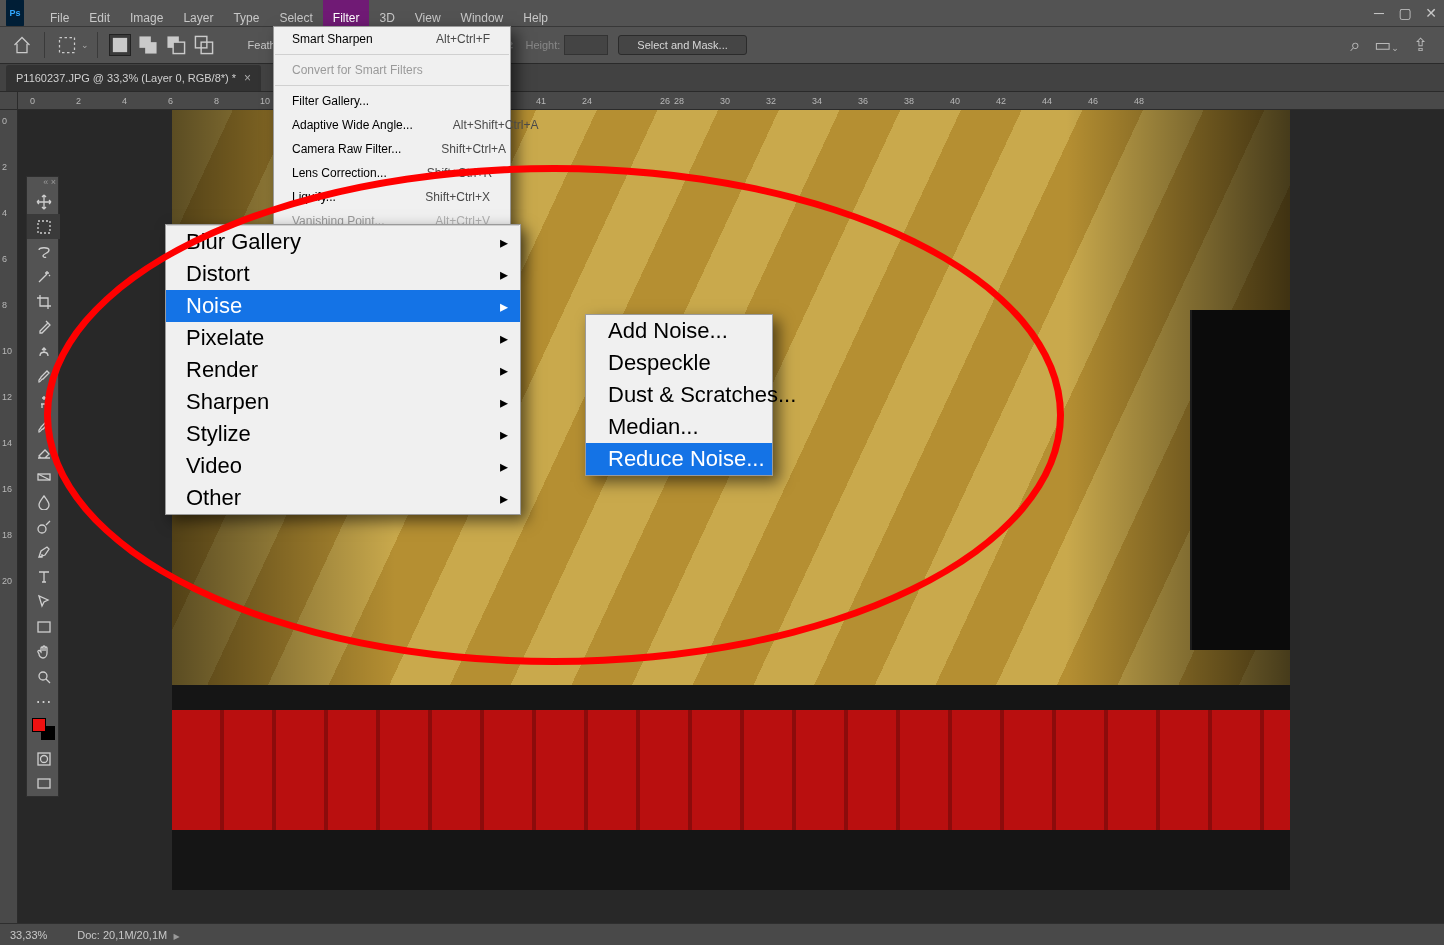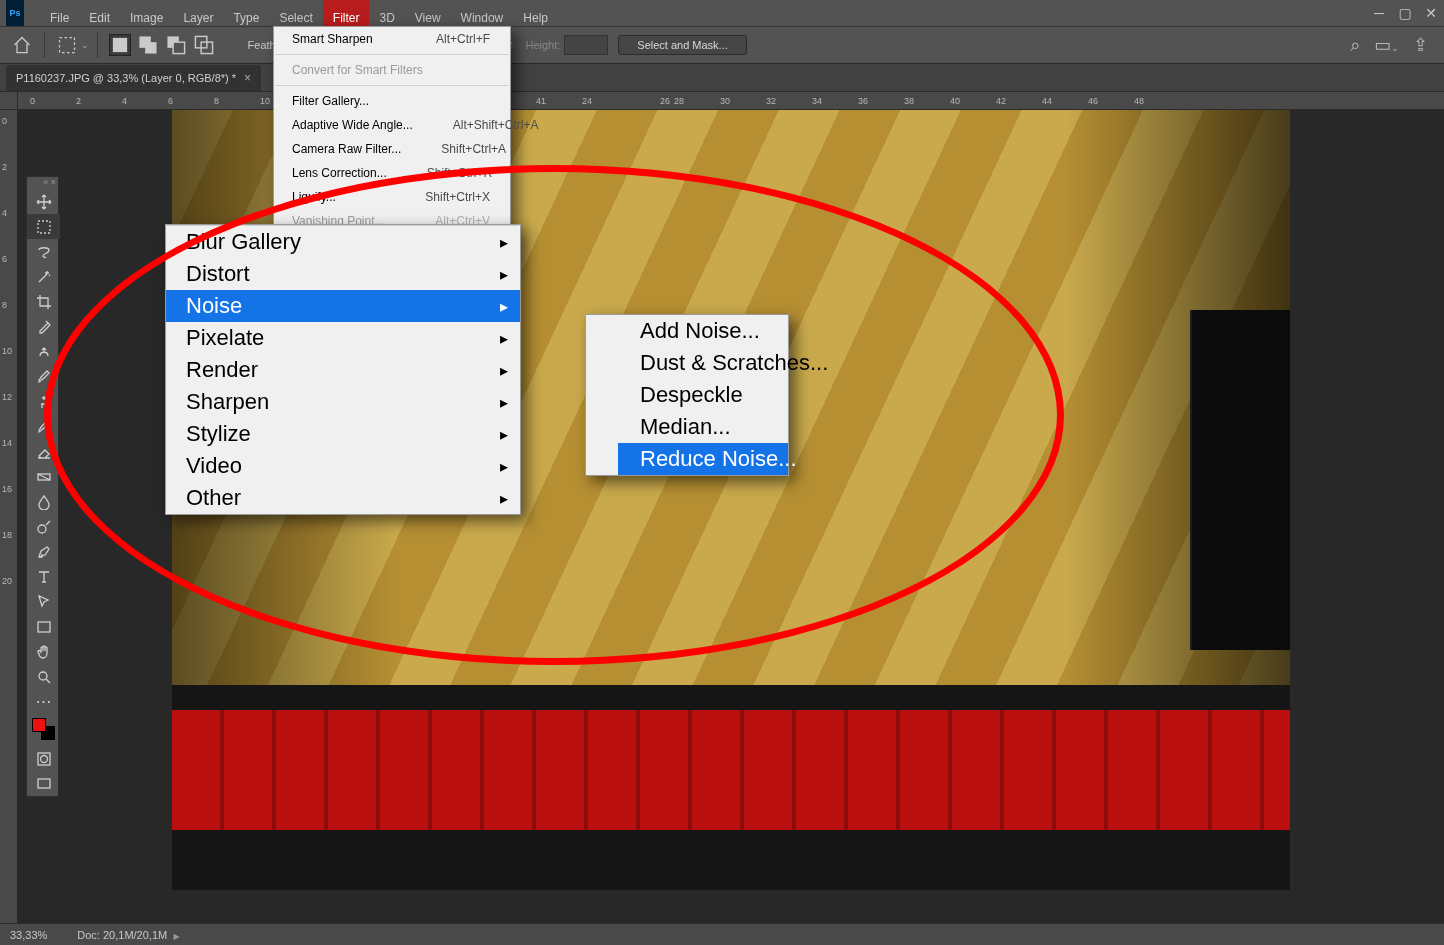--- a/index.html
+++ b/index.html
@@ -2,21 +2,21 @@
 <html><head>
 <meta charset="utf-8">
 <style>
   * { box-sizing: border-box; margin: 0; padding: 0; font-family: "Segoe UI", Tahoma, sans-serif; }
   body { width: 1444px; height: 945px; background: #535353; overflow: hidden; color: #c8c8c8; position: relative; }
 
   
   .menubar { height: 26px; background: #535353; display: flex; align-items: center; padding-left: 6px; font-size: 12px; }
   .ps-icon { width: 18px; height: 28px; background: #001e36; color: #31a8ff; display:flex; align-items:center; justify-content:center; font-size: 9px; font-weight: 700; border-radius: 2px; margin-right: 16px;}
   .menubar .menu-item { padding: 5px 10px; height: 26px; line-height: 26px; cursor: default; }
-  .menubar .menu-item.active { background: #b91c1c; color: #fff; }
+  .menubar .menu-item.active { background: #701a75; color: #fff; }
   .window-controls { margin-left: auto; display:flex; }
   .window-controls div { width: 26px; height: 26px; display:flex; align-items:center; justify-content:center; font-size: 14px; }
 
   
   .optionsbar { height: 38px; background: #535353; border-top: 1px solid #383838; border-bottom: 1px solid #2a2a2a; display:flex; align-items:center; padding: 0 8px; font-size: 11px; position: relative;}
   .opt-btn, .opt-icon { width: 22px; height: 22px; margin: 0 3px; display:flex; align-items:center; justify-content:center; border:1px solid transparent; }
   .opt-group { display:flex; align-items:center; margin-right: 14px;}
   .feather-label { margin: 0 6px 0 16px; }
   .num-input { width: 44px; height: 20px; background: #444; border:1px solid #333; color:#aaa; font-size:10px; padding:0 4px; display:inline-flex; align-items:center;}
   .select-mask-btn { margin-left: 10px; padding: 3px 18px; border:1px solid #2b2b2b; border-radius: 3px; background: #454545; color:#d8d8d8; font-size: 11px;}
@@ -425,30 +425,30 @@
       </div>
       <div class="dd-item">
         <span>Other</span>
         <span class="arrow">▸</span>
       </div>
     </div>
 </div>
 
 <div style="position:absolute; left:273px; top:222px; width:238px; height:16px; background:#f0f0f0; border-left:1px solid #9a9a9a; border-right:1px solid #9a9a9a; z-index:199;"></div>
 
-<div class="dropdown noise" style="left:585px; top:314px; width:204px;padding-left:32px;">
+<div class="dropdown noise" style="left:585px; top:314px; width:188px;">
   <div id="noiseItems">
       <div class="dd-item">
         <span>Add Noise...</span>
       </div>
       <div class="dd-item">
+        <span>Despeckle</span>
+      </div>
+      <div class="dd-item">
         <span>Dust &amp; Scratches...</span>
-      </div>
-      <div class="dd-item">
-        <span>Despeckle</span>
       </div>
       <div class="dd-item">
         <span>Median...</span>
       </div>
       <div class="dd-item highlight">
         <span>Reduce Noise...</span>
       </div>
     </div>
 </div>
 

